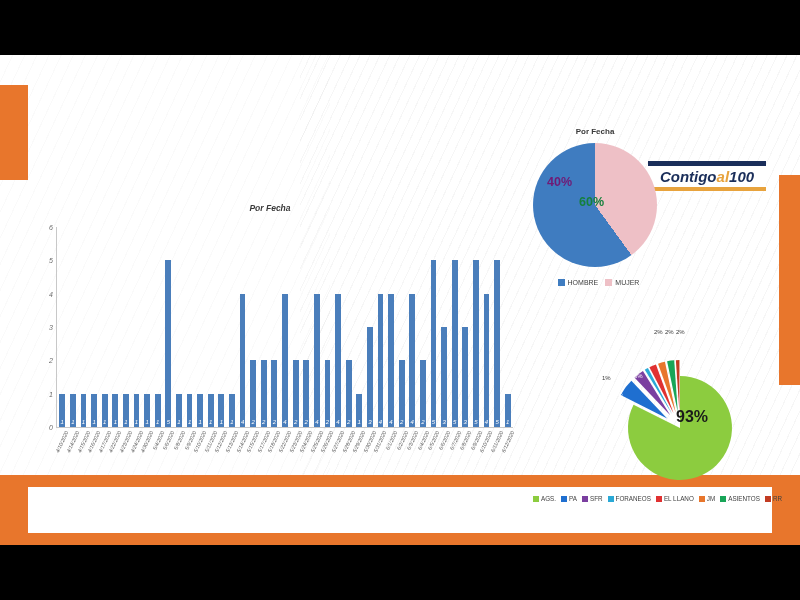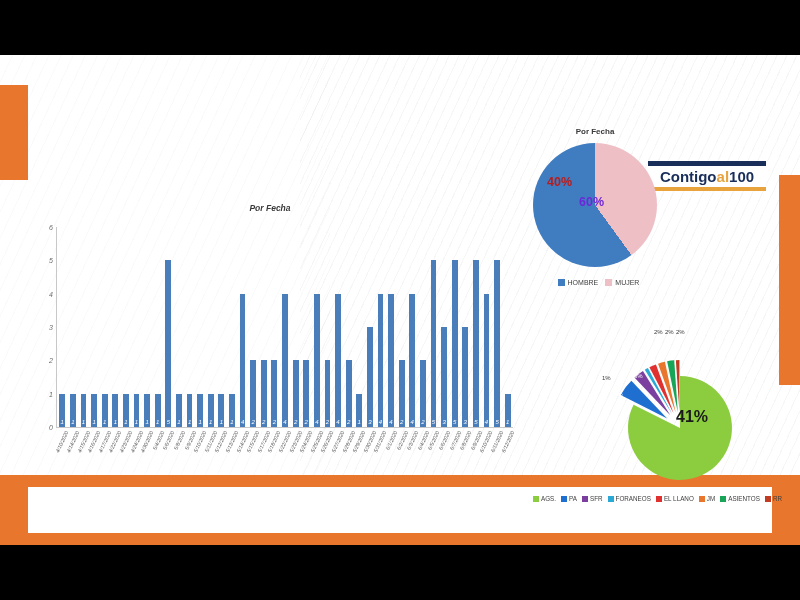--- a/index.html
+++ b/index.html
@@ -33,32 +33,32 @@
   .bar-wrap{position:absolute;bottom:0;top:0;}
   .bar{position:absolute;bottom:0;width:100%;background:#4a7ebb;}
   .bar-lbl{position:absolute;left:0;width:100%;text-align:center;font-size:6px;color:#ffffff;}
   .xlbl{position:absolute;top:2px;font-size:5.2px;color:#5a5a5a;transform-origin:left top;transform:rotate(-65deg) translateX(-100%);white-space:nowrap;}
 
   
   #sexo{position:absolute;left:505px;top:72px;width:180px;height:180px;}
   #sexo-title{position:absolute;left:0;top:0;width:180px;text-align:center;font-size:8px;font-weight:bold;color:#3a3a3a;}
   #sexo-pie{position:absolute;left:28px;top:16px;width:124px;height:124px;border-radius:50%;
      background:conic-gradient(from 0deg,#eec0c6 0deg 144deg,#3f7cc0 144deg 360deg);}
-  .pie-lab{position:absolute;font-weight:bold;color:#6d28d9;}
+  .pie-lab{position:absolute;font-weight:bold;color:#15803d;}
   #sexo-legend{position:absolute;left:0;top:152px;width:180px;text-align:center;font-size:7px;color:#404040;}
   .lg-sq{display:inline-block;width:7px;height:7px;margin:0 3px 0 7px;vertical-align:-1px;}
 
   
   #muni{position:absolute;left:530px;top:258px;width:250px;height:200px;}
   #muni-title{position:absolute;left:0;top:0;width:250px;text-align:center;font-size:8px;font-weight:bold;color:#3a3a3a;}
   #muni-legend{position:absolute;left:-18px;top:182px;width:286px;text-align:center;font-size:6.3px;color:#404040;white-space:nowrap;}
   .mlab{position:absolute;font-size:6px;color:#3a3a3a;}
 
   
-  #logo{position:absolute;left:648px;top:106px;width:118px;height:30px;background:#ffffff;}
+  #logo{position:absolute;left:648px;top:106px;width:118px;height:30px;background:#ffffff;font-style:italic;}
   #logo-top{position:absolute;left:0;top:0;width:118px;height:5px;background:#1a2e5a;}
   #logo-bot{position:absolute;left:0;top:26px;width:118px;height:4px;background:#e8a33d;}
   #logo-txt{position:absolute;left:0;top:6px;width:118px;text-align:center;font-size:15px;font-weight:bold;color:#1a2e5a;line-height:19px;}
   #logo-txt .hl{color:#e8a33d;}
 </style>
 </head>
 <body>
 
 <div class="blackbar" id="topbar"></div>
 <div class="blackbar" id="botbar"></div>
@@ -346,38 +346,38 @@
           </div>
         </div>
         <div class="xlbl" style="left: 452.698px; top: 203px;">6/12/2020</div>
       </div>
   </div>
 
   <div id="sexo">
     <div id="sexo-title">Por Fecha</div>
     <div id="sexo-pie"></div>
     <div class="pie-lab" style="left:74px;top:68px;font-size:12.5px;">60%</div>
-    <div class="pie-lab" style="left:42px;top:48px;font-size:12.5px;color:#b91c1c;">40%</div>
+    <div class="pie-lab" style="left:42px;top:48px;font-size:12.5px;color:#701a75;">40%</div>
     <div id="sexo-legend">
       <span class="lg-sq" style="background:#3f7cc0"></span><span>HOMBRE</span><span class="lg-sq" style="background:#eec0c6"></span><span>MUJER</span>
     </div>
   </div>
 
   <div id="muni">
     <svg id="muni-svg" width="250" height="180" style="position:absolute;left:0;top:10px;">
         <path d="M 150 105 L 150 53 A 52 52 0 1 1 103.5460322431507 81.63273914970763 Z" fill="#8ccc3f"></path>
         <path d="M 137.15382269697787 95.46188023249239 L 90.69985494012857 72.09461938220002 A 52 52 0 0 1 101.34853466712747 57.7527122610368 Z" fill="#1f6fd0"></path>
         <path d="M 140.24156792959883 92.32037052878256 L 104.43627989974843 54.61120255732697 A 52 52 0 0 1 112.95693456405041 48.053579566396294 Z" fill="#7b3fa0"></path>
         <path d="M 142.0798594306627 91.09779250039989 L 114.79522606511429 46.83100153801362 A 52 52 0 0 1 117.91425448438672 45.05407916643299 Z" fill="#2aa9d6"></path>
         <path d="M 143.55956418016052 90.35347186359414 L 119.39395923388453 44.30975852962724 A 52 52 0 0 1 125.96208402880967 41.421593784750556 Z" fill="#e03131"></path>
         <path d="M 145.6370203441681 89.60635168250239 L 128.03954019281724 40.67447360365881 A 52 52 0 0 1 134.94270538369938 38.71792836711272 Z" fill="#e8762c"></path>
         <path d="M 147.79754376660532 89.15231289619899 L 137.1032288061366 38.26388958080932 A 52 52 0 0 1 144.21000425758047 37.276214736534115 Z" fill="#18a558"></path>
         <path d="M 149.44774177648466 89.00953375118287 L 145.8602022674598 37.133435591517994 A 52 52 0 0 1 149.4477417764847 37.00953375118287 Z" fill="#c23b22"></path>
       </svg>
-    <div class="mlab" style="left:146px;top:95px;font-size:16px;font-weight:bold;color:#1a1a1a;">41%</div>
+    <div class="mlab" style="left:146px;top:95px;font-size:16px;font-weight:bold;color:#1a1a1a;">93%</div>
     <div class="mlab" style="left:84px;top:78px;color:#ffffff;">5%</div>
     <div class="mlab" style="left:104px;top:60px;color:#ffffff;">3%</div>
     <div class="mlab" style="left:72px;top:62px;color:#3a3a3a;">1%</div>
     <div class="mlab" style="left:124px;top:16px;color:#3a3a3a;">2%</div>
     <div class="mlab" style="left:135px;top:16px;color:#3a3a3a;">2%</div>
     <div class="mlab" style="left:146px;top:16px;color:#3a3a3a;">2%</div>
     <div id="muni-legend"><span class="lg-sq" style="width: 6px; height: 6px; margin: 0px 2px 0px 5px; background: rgb(140, 204, 63);"></span><span>AGS.</span><span class="lg-sq" style="width: 6px; height: 6px; margin: 0px 2px 0px 5px; background: rgb(31, 111, 208);"></span><span>PA</span><span class="lg-sq" style="width: 6px; height: 6px; margin: 0px 2px 0px 5px; background: rgb(123, 63, 160);"></span><span>SFR</span><span class="lg-sq" style="width: 6px; height: 6px; margin: 0px 2px 0px 5px; background: rgb(42, 169, 214);"></span><span>FORANEOS</span><span class="lg-sq" style="width: 6px; height: 6px; margin: 0px 2px 0px 5px; background: rgb(224, 49, 49);"></span><span>EL LLANO</span><span class="lg-sq" style="width: 6px; height: 6px; margin: 0px 2px 0px 5px; background: rgb(232, 118, 44);"></span><span>JM</span><span class="lg-sq" style="width: 6px; height: 6px; margin: 0px 2px 0px 5px; background: rgb(24, 165, 88);"></span><span>ASIENTOS</span><span class="lg-sq" style="width: 6px; height: 6px; margin: 0px 2px 0px 5px; background: rgb(194, 59, 34);"></span><span>RR</span></div>
   </div>
 
 </div>

